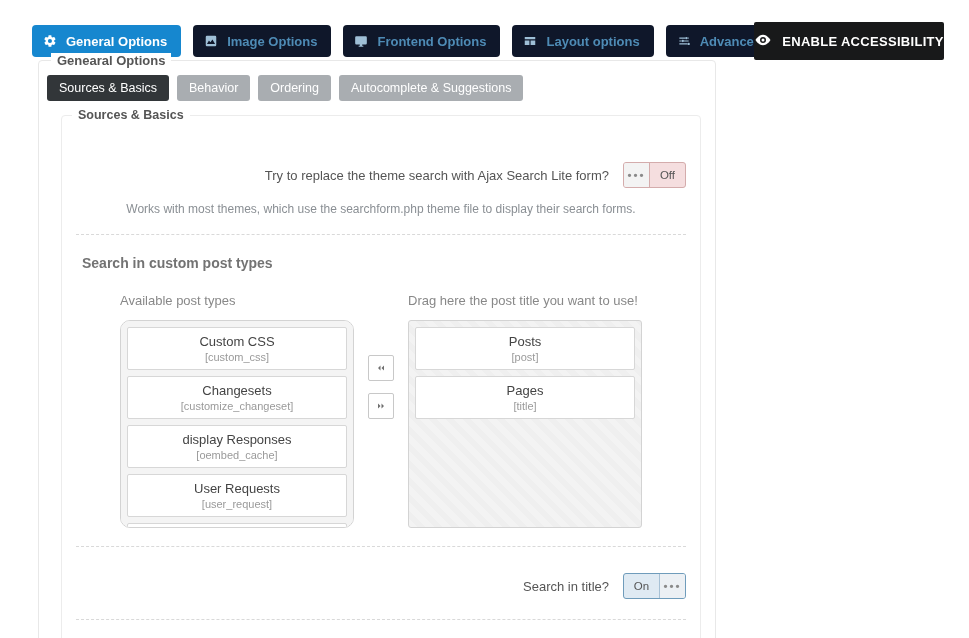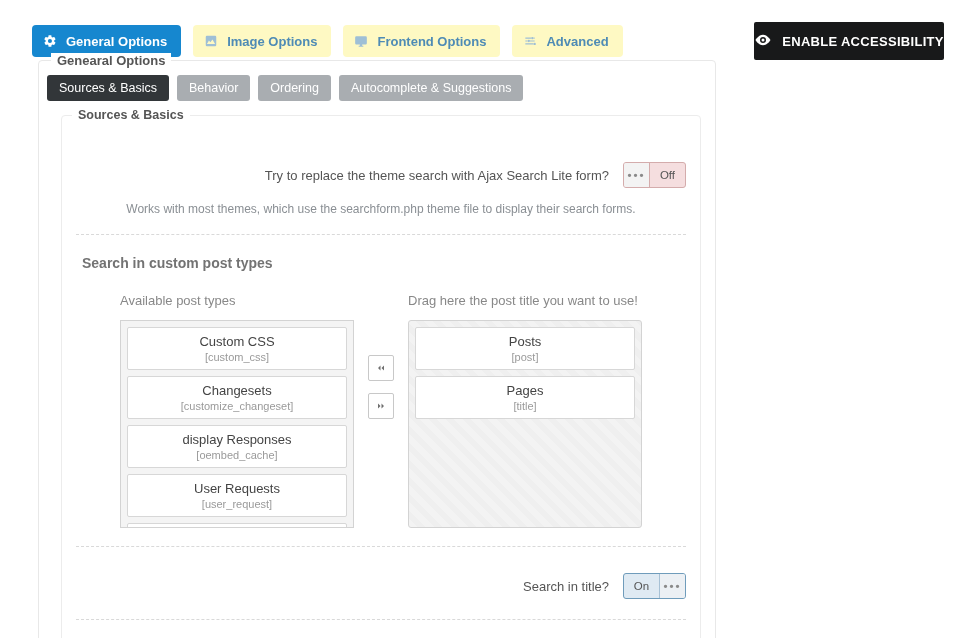--- a/index.html
+++ b/index.html
@@ -22,21 +22,21 @@
     display: flex;
     gap: 12px;
     align-items: center;
   }
   .tab-btn {
     display: inline-flex;
     align-items: center;
     gap: 8px;
     padding: 8px 14px 8px 10px;
     border-radius: 4px;
-    background: #fef9c3;
+    background: #0f172a;
     color: #4e8bb5;
     font-size: 13px;
     font-weight: 600;
     cursor: pointer;
     border: none;
   }
   .tab-btn.active {
     background: #1687cf;
     color: #ffffff;
   }
@@ -185,21 +185,21 @@
     justify-content: center;
   }
   .col { display:flex; flex-direction:column; align-items:flex-start; }
   .col-title { color:#888; font-size: 13px; margin-bottom: 12px; text-align:center; }
 
   .list-box {
     width: 234px;
     height: 208px;
     background: #f4f4f4;
     border: 1px solid #d3d3d3;
-    border-radius: 0;
+    border-radius: 10px;
     overflow-y: scroll;
     padding: 6px;
   }
   .list-box::-webkit-scrollbar { width: 15px; }
   .list-box::-webkit-scrollbar-track { background:#ececec; border-left:1px solid #d8d8d8; }
   .list-box::-webkit-scrollbar-thumb { background:#c3c3c3; border:2px solid #ececec; border-radius:2px; }
 
   .drop-box {
     width: 234px;
     height: 208px;
@@ -264,20 +264,28 @@
 
   <button class="tab-btn">
     <span class="tab-icon">
       <svg viewBox="0 0 24 24" width="14" height="14">
           <path d="M20 4H4a2 2 0 0 0-2 2v10a2 2 0 0 0 2 2h6v2H8v2h8v-2h-2v-2h6a2 2 0 0 0 2-2V6a2 2 0 0 0-2-2z"></path>
         </svg>
     </span>
     <span>Frontend Options</span>
   </button>
 
+  <button class="tab-btn">
+    <span class="tab-icon">
+      <svg viewBox="0 0 24 24" width="14" height="14">
+          <path d="M3 5h18v4H3zM3 11h8v8H3zm10 0h8v8h-8z"></path>
+        </svg>
+    </span>
+    <span>Layout options</span>
+  </button>
 
   <button class="tab-btn">
     <span class="tab-icon">
       <svg viewBox="0 0 24 24" width="14" height="14">
           <path d="M4 6h10v2H4zm14 0h2v2h-2zM4 11h4v2H4zm8 0h8v2h-8zM4 16h14v2H4zm16 0h0v2h0z"></path>
           <circle cx="16" cy="7" r="2"></circle>
           <circle cx="10" cy="12" r="2"></circle>
           <circle cx="20" cy="17" r="2"></circle>
         </svg>
     </span>

